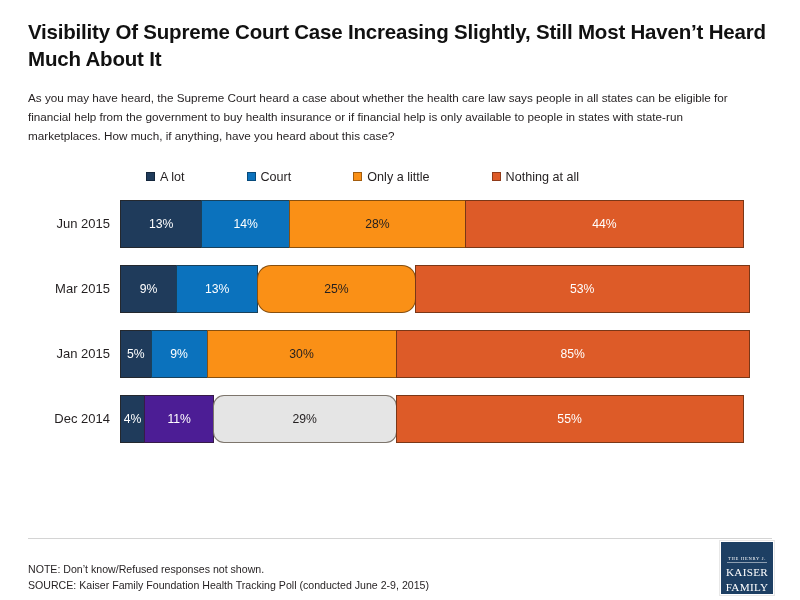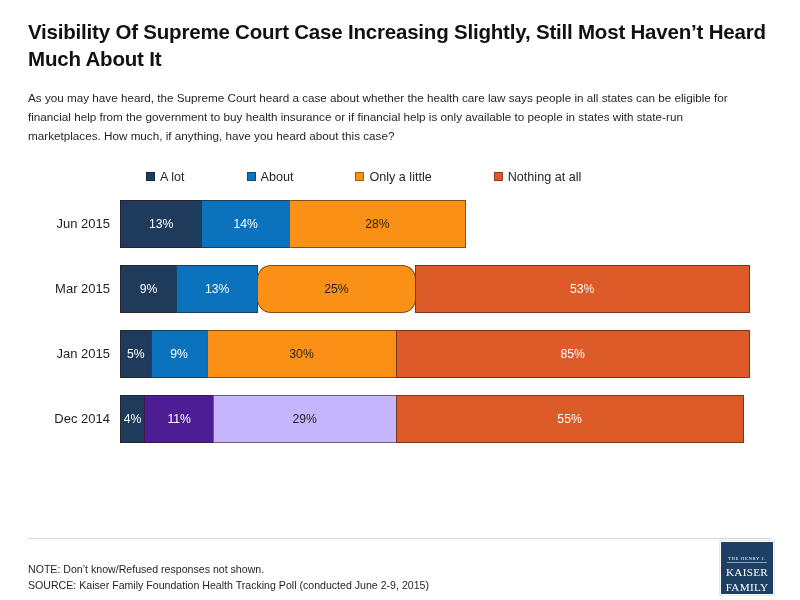--- a/index.html
+++ b/index.html
@@ -176,21 +176,21 @@
   <p class="chart-subtitle">As you may have heard, the Supreme Court heard a case about whether the health care law says people in all states can be eligible for financial help from the government to buy health insurance or if financial help is only available to people in states with state-run marketplaces. How much, if anything, have you heard about this case?</p>
 </div>
 
 <div class="legend" id="legend">
     <div class="legend-item">
       <span class="legend-swatch" style="background: rgb(31, 59, 91);"></span>
       <span class="legend-label">A lot</span>
     </div>
     <div class="legend-item">
       <span class="legend-swatch" style="background: rgb(11, 114, 189);"></span>
-      <span class="legend-label">About</span>
+      <span class="legend-label">Court</span>
     </div>
     <div class="legend-item">
       <span class="legend-swatch" style="background: rgb(250, 144, 22);"></span>
       <span class="legend-label">Only a little</span>
     </div>
     <div class="legend-item">
       <span class="legend-swatch" style="background: rgb(221, 91, 40);"></span>
       <span class="legend-label">Nothing at all</span>
     </div>
   </div>
@@ -201,20 +201,23 @@
       <div class="bar-track">
         <div class="seg light-text" style="width: 82.29px; background: rgb(31, 59, 91);">
           <span class="seg-label">13%</span>
         </div>
         <div class="seg light-text" style="width: 88.62px; background: rgb(11, 114, 189);">
           <span class="seg-label">14%</span>
         </div>
         <div class="seg dark-text" style="width: 177.24px; background: rgb(250, 144, 22);">
           <span class="seg-label">28%</span>
         </div>
+        <div class="seg light-text" style="width: 278.52px; background: rgb(221, 91, 40);">
+          <span class="seg-label">44%</span>
+        </div>
       </div>
     </div>
     <div class="bar-row">
       <div class="row-label">Mar 2015</div>
       <div class="bar-track">
         <div class="seg light-text" style="width: 56.97px; background: rgb(31, 59, 91);">
           <span class="seg-label">9%</span>
         </div>
         <div class="seg light-text" style="width: 82.29px; background: rgb(11, 114, 189);">
           <span class="seg-label">13%</span>
@@ -246,21 +249,21 @@
     </div>
     <div class="bar-row">
       <div class="row-label">Dec 2014</div>
       <div class="bar-track">
         <div class="seg light-text" style="width: 25.32px; background: rgb(31, 59, 91);">
           <span class="seg-label">4%</span>
         </div>
         <div class="seg light-text" style="width: 69.63px; background: #4c1d95;">
           <span class="seg-label">11%</span>
         </div>
-        <div class="seg dark-text" style="width: 183.57px; background: #c4b5fd;">
+        <div class="seg dark-text" style="width: 183.57px; background: #e5e5e5; border-radius: 11px;">
           <span class="seg-label">29%</span>
         </div>
         <div class="seg light-text" style="width: 348.15px; background: rgb(221, 91, 40);">
           <span class="seg-label">55%</span>
         </div>
       </div>
     </div>
   </div>
 
 <div class="footer">

